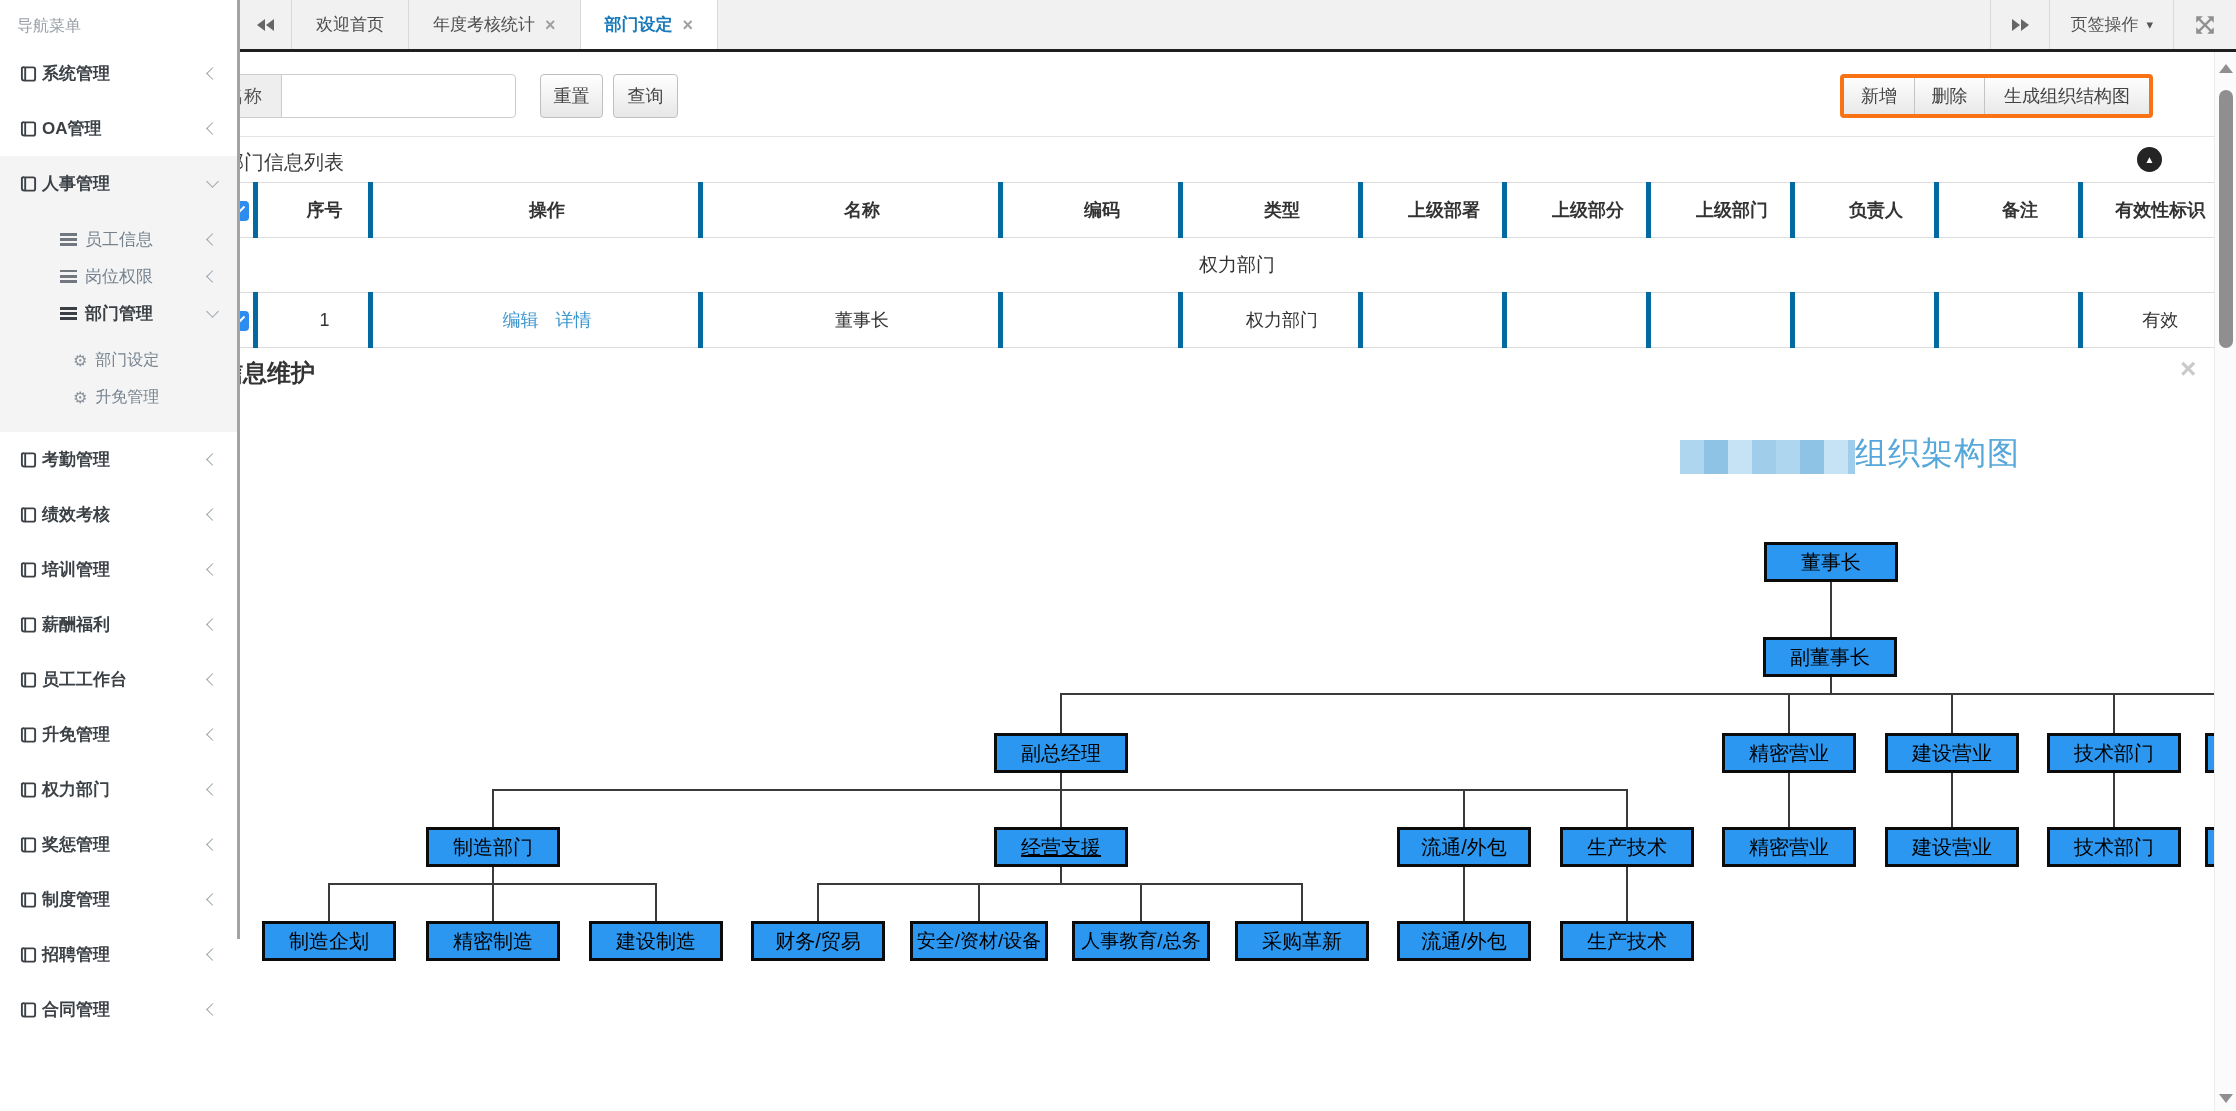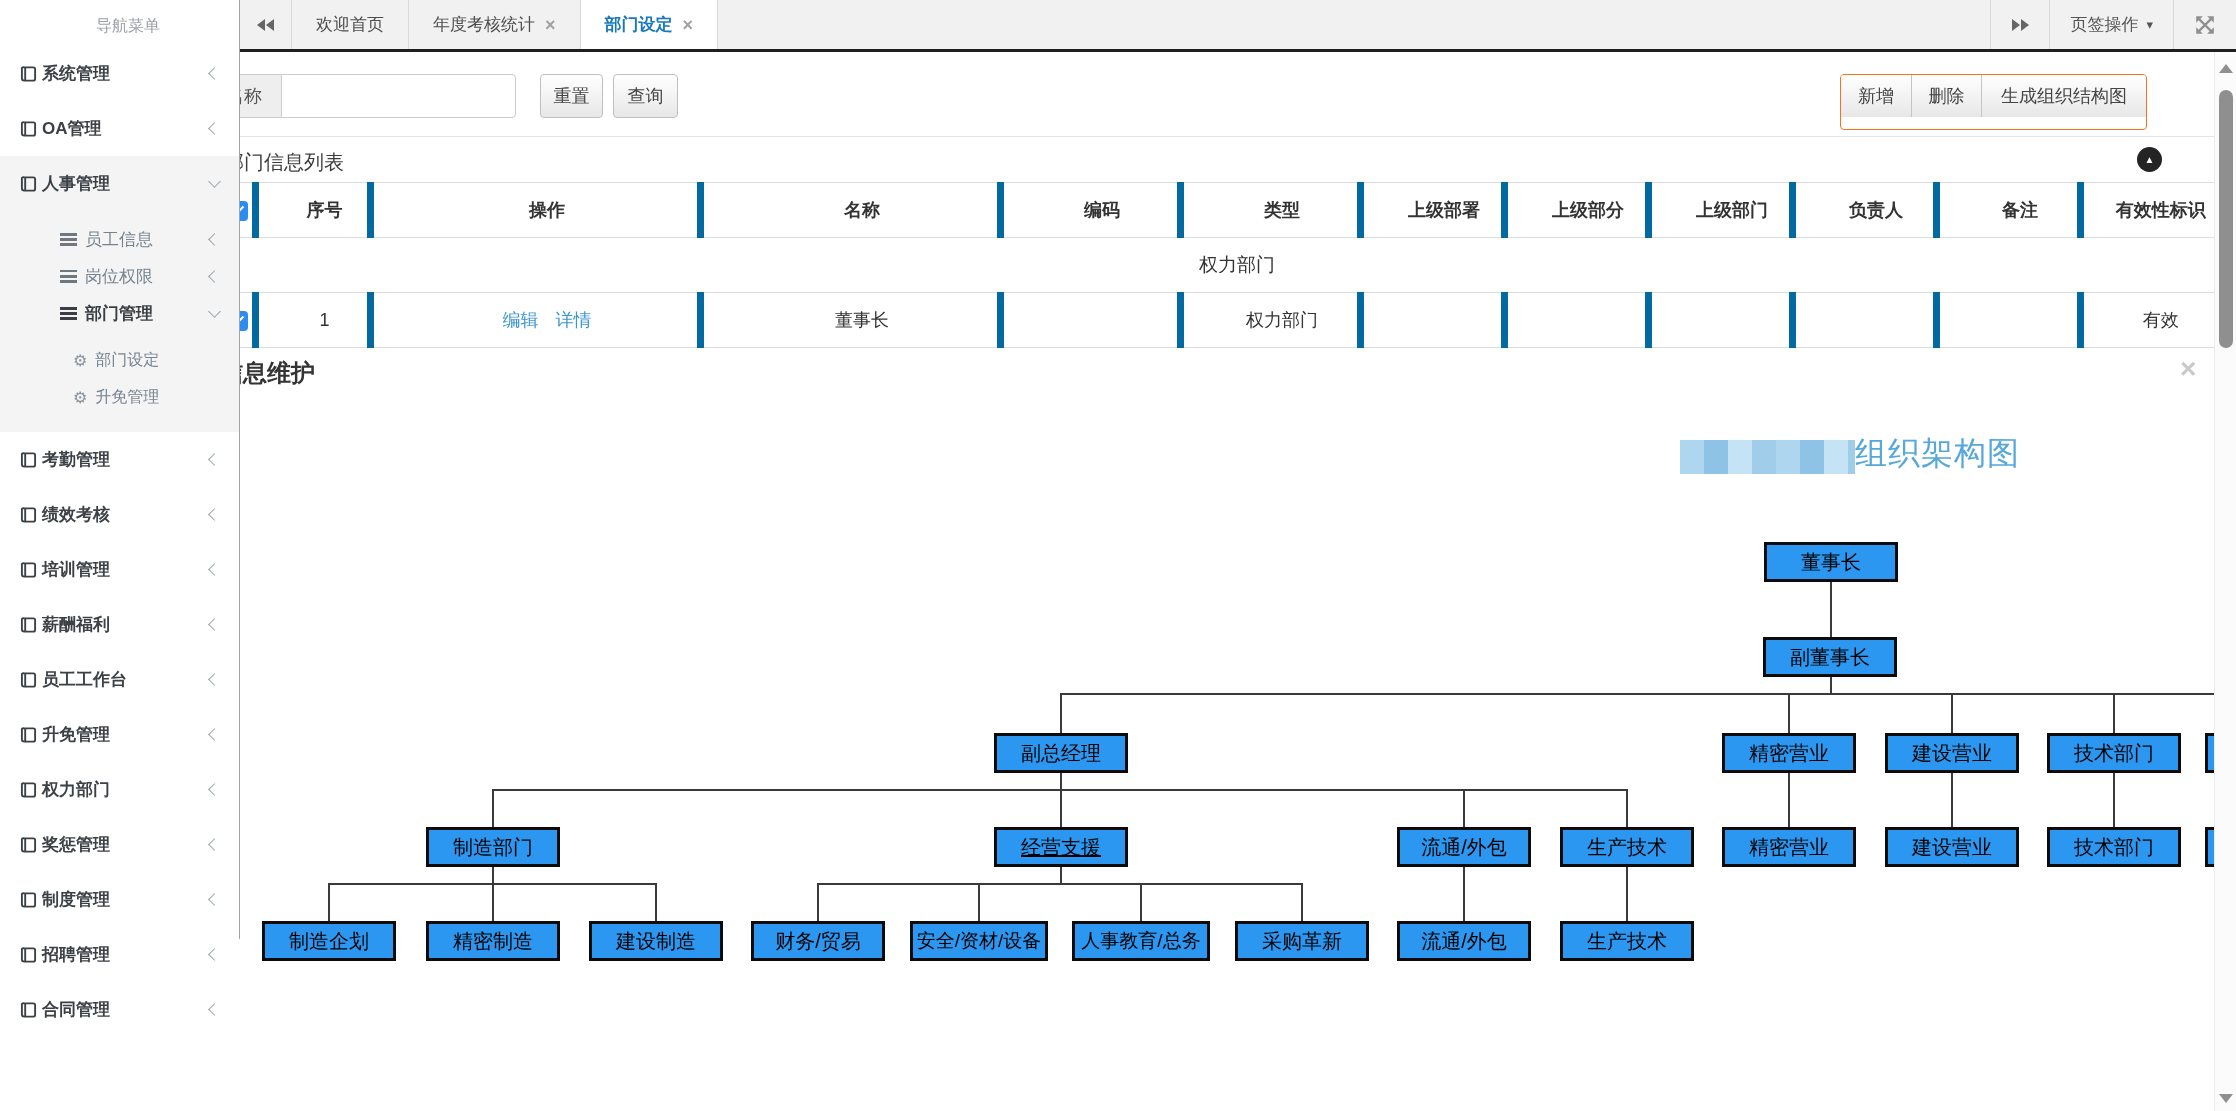--- a/index.html
+++ b/index.html
@@ -31,39 +31,39 @@
                 border-bottom:1px solid #e4e4e4; }
   .addon { position:absolute; left:40px; top:22px; width:86px; height:44px; background:#eee;
            border:1px solid #ccc; border-right:none; border-radius:4px 0 0 4px;
            font-size:18px; color:#555; line-height:42px; padding-left:30px; }
   .txt-input { position:absolute; left:126px; top:22px; width:235px; height:44px;
                border:1px solid #ccc; border-radius:0 4px 4px 0; font-size:18px; padding:0 10px;
                font-family:inherit; }
   .btn { position:absolute; top:22px; height:44px; border:1px solid #bfbfbf; border-radius:4px;
          background:linear-gradient(#ffffff,#e7e7e7); font-size:18px; color:#444;
          text-align:center; line-height:42px; cursor:pointer; }
-  .btn-group { position:absolute; left:1685px; top:22px; height:56px; display:flex;
-               border:1px solid #f97316; border-radius:4px; overflow:hidden; }
+  .btn-group { position:absolute; left:1685px; top:22px; height:44px; display:flex;
+               border:4px solid #f97316; border-radius:4px; overflow:hidden;align-items:center; }
   .btn-group .gbtn { height:42px; line-height:42px; text-align:center; font-size:18px; color:#444;
                      background:linear-gradient(#ffffff,#e7e7e7); border-left:1px solid #c4c4c4; cursor:pointer; }
   .btn-group .gbtn:first-child { border-left:none; }
 
   .list-header { position:absolute; left:0; top:85px; width:2059px; height:45px; }
   .list-title { position:absolute; left:69px; top:0; height:45px; line-height:50px;
                 font-size:20px; color:#3c3c3c; }
   .circle-up { position:absolute; left:1982px; top:10px; width:25px; height:25px; border-radius:50%;
                background:#242424; color:#fff; display:flex; align-items:center; justify-content:center;
                font-size:10px; cursor:pointer; }
 
   table.grid { position:absolute; left:0; top:130px; width:2059px; border-collapse:collapse;
                table-layout:fixed; font-size:18px; color:#333; }
   table.grid th, table.grid td { border-top:1px solid #ddd; border-bottom:1px solid #ddd;
                height:55px; text-align:center; font-weight:normal; overflow:hidden; white-space:nowrap; }
   table.grid th { font-weight:bold; }
-  table.grid .vsep { border-left:7px solid #0369a1;padding-left:24px; }
+  table.grid .vsep { border-left:5px solid #0369a1;padding-left:24px; }
   td.grp { text-align:left; font-weight:bold; padding-left:105px; font-size:19px; }
   .cell-cb { text-align:right !important; padding-right:4px; }
   .checkbox { display:inline-block; width:20px; height:20px; background:#2d8cf0; border-radius:4px;
               position:relative; vertical-align:middle; cursor:pointer; }
   .checkbox::after { content:""; position:absolute; left:6.5px; top:2.5px; width:5px; height:10px;
               border:solid #fff; border-width:0 2.5px 2.5px 0; transform:rotate(45deg); }
   .oplink { color:#3c96ce; cursor:pointer; }
   .oplink + .oplink { margin-left:12px; }
 
   .detail-header { position:absolute; left:0; top:295px; width:2059px; height:58px; }
@@ -78,21 +78,21 @@
        repeating-linear-gradient(0deg,rgba(255,255,255,.35) 0 17px,rgba(120,180,220,.3) 17px 34px); }
   .oc-title { position:absolute; left:1700px; top:380px; font-size:32px; color:#56a7da; letter-spacing:1px; }
   .oc-node { position:absolute; width:134px; height:40px; background:#2b97f0; border:3px solid #0b0b0b;
              display:flex; align-items:center; justify-content:center; font-size:20px; color:#000;
              white-space:nowrap; }
   .oc-node.wide { width:138px; font-size:19px; }
   .ln { position:absolute; background:#3a3a3a; }
 
   
   .sidebar { position:absolute; left:0; top:0; width:240px; height:939px; background:#fff;
-             border-right:1px solid #a3a3a3; z-index:20; font-size:17px;text-align:center; }
+             border-right:3px solid #a3a3a3; z-index:20; font-size:17px; }
   .side-title { height:46px; line-height:52px; padding-left:17px; color:#9aa1a8; font-size:16px; }
   .nav-item { height:55px; display:flex; align-items:center; padding:0 20px; color:#3c4146;
               font-weight:bold; cursor:pointer; }
   .nav-item .lbl { margin-left:5px; }
   .hr-block { background:#f4f4f5; padding-bottom:16px; }
   .sub-wrap { padding-top:10px; }
   .sub-item { height:37px; display:flex; align-items:center; padding:0 20px 0 60px; color:#76838f;
               font-weight:normal; cursor:pointer; }
   .sub-item.current { color:#3a3f44; font-weight:bold; }
   .sub-item .lbl { margin-left:8px; }

